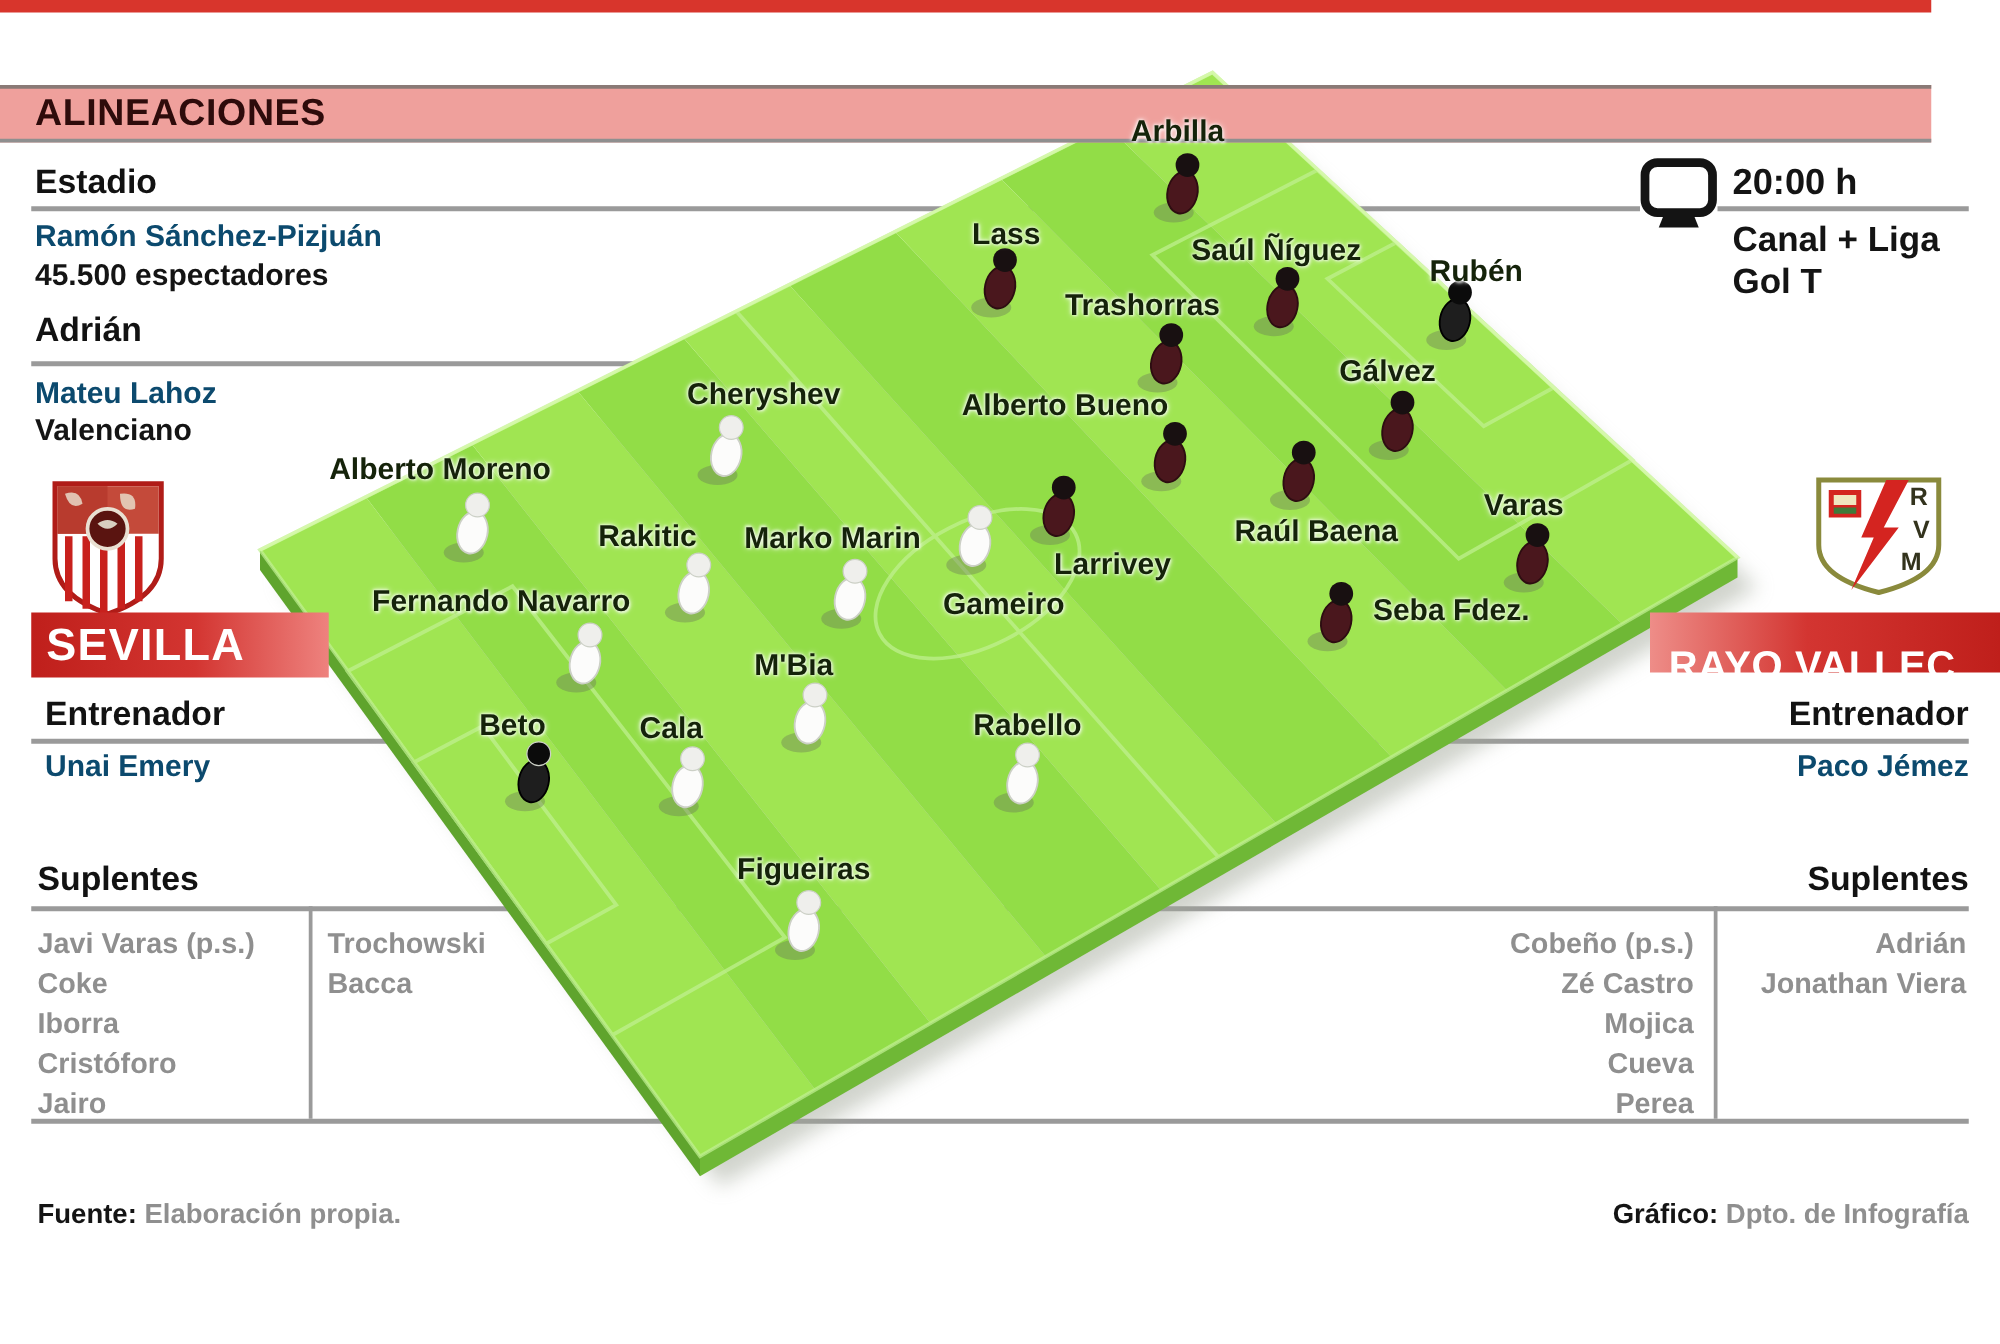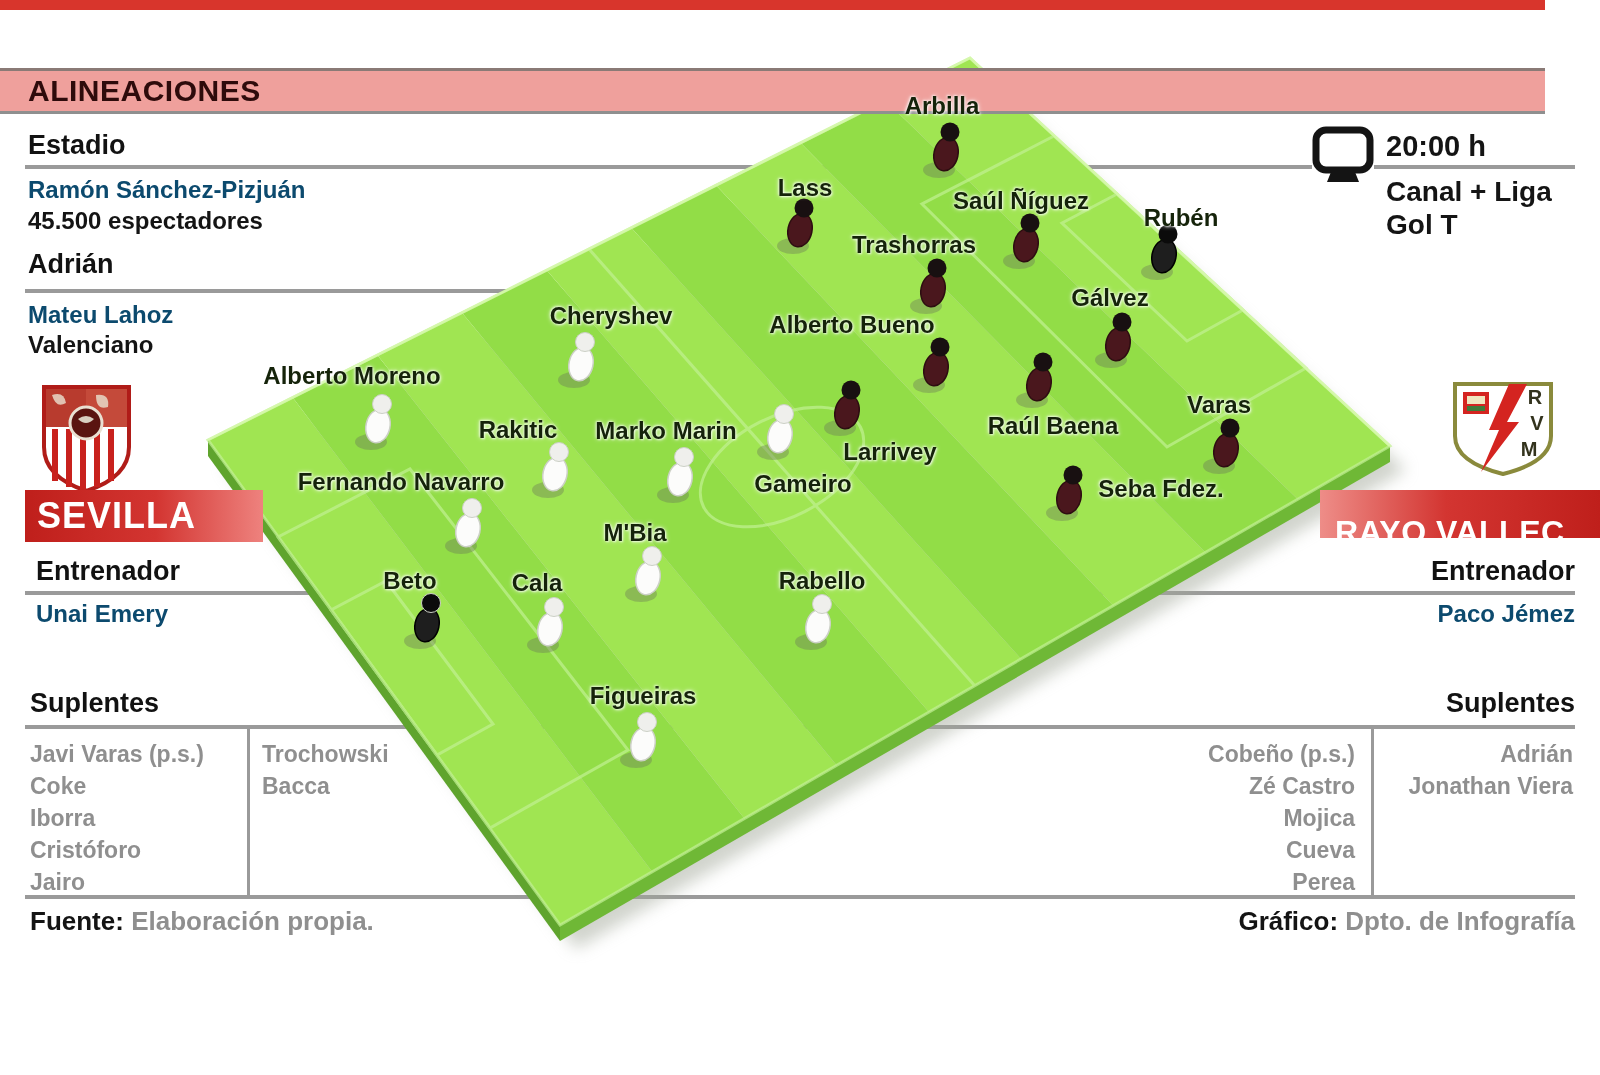--- a/index.html
+++ b/index.html
@@ -36,21 +36,21 @@
   .banner-home span{position:absolute;left:12px;top:5px;font-size:36px;font-weight:900;color:#fff;letter-spacing:1px;text-align:center;}
   .banner-away{
     position:absolute;left:1320px;top:490px;width:280px;height:48px;z-index:4;
     background:linear-gradient(270deg,#bf1f1b 0%,#d33531 55%,#ee8d88 100%);
   }
   .banner-away span{position:absolute;right:26px;top:24px;font-size:32px;font-weight:900;color:#fff;letter-spacing:.5px;}
   .crest{position:absolute;z-index:4;}
   
   .right-align{text-align:right;}
   .subs-col{position:absolute;font-size:23px;font-weight:700;color:#8f8f8f;line-height:32px;z-index:4;}
-  .footer{position:absolute;top:906px;font-size:26px;z-index:4;}
+  .footer{position:absolute;top:958px;font-size:22px;z-index:4;}
   .footer .lbl{font-weight:800;color:#141414;}
   .footer .val{font-weight:700;color:#8f8f8f;}
   
   .pitch-svg{position:absolute;left:0;top:0;z-index:2;}
   
   #players{position:absolute;left:0;top:0;width:100%;height:100%;z-index:5;pointer-events:none;}
   .p-label{
     position:absolute;transform:translate(-50%,-50%);white-space:nowrap;
     font-size:24px;font-weight:800;color:#15230a;
     text-shadow:0 0 5px rgba(255,255,255,.85),1px 1px 2px rgba(255,255,255,.7),-1px -1px 2px rgba(255,255,255,.6);

